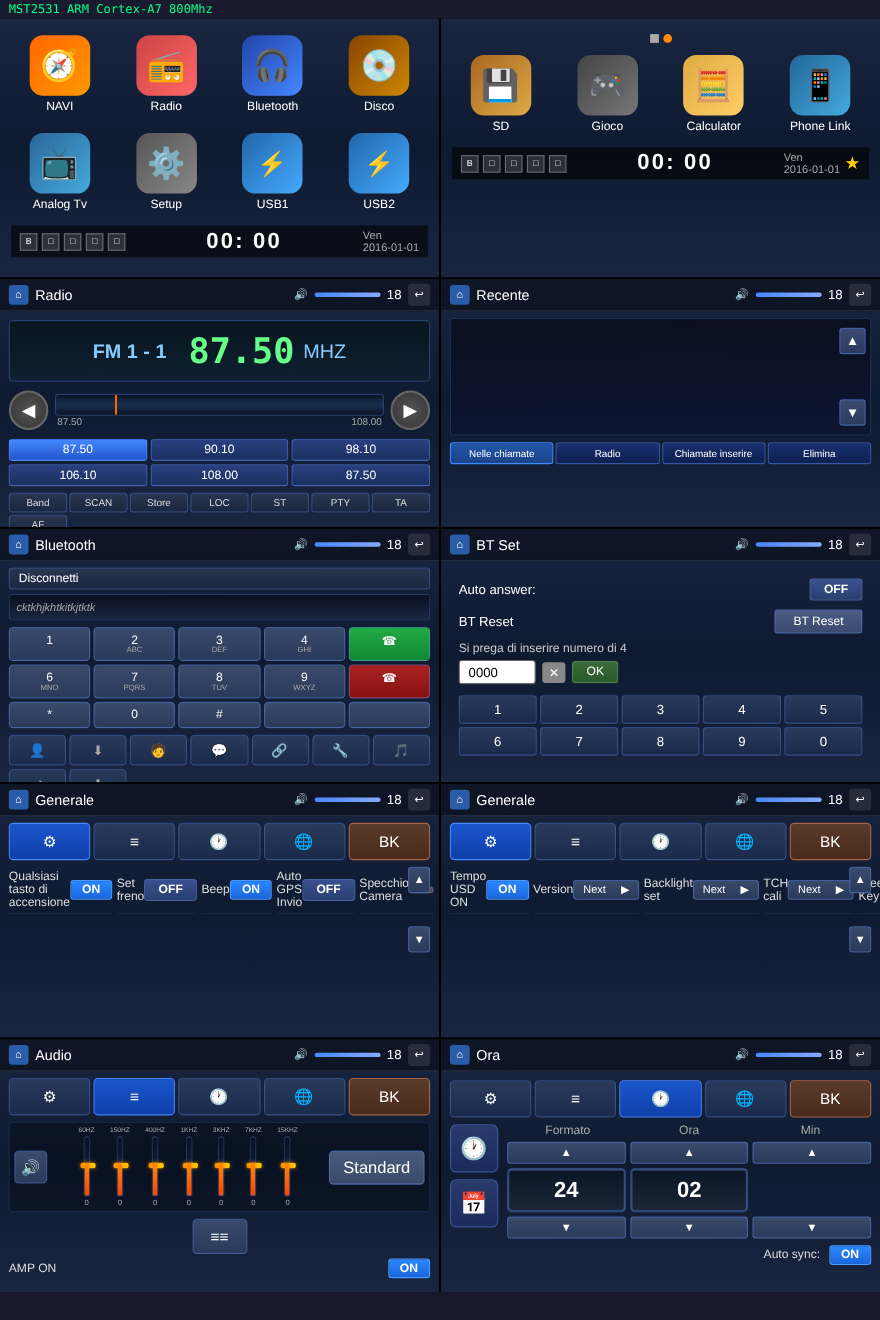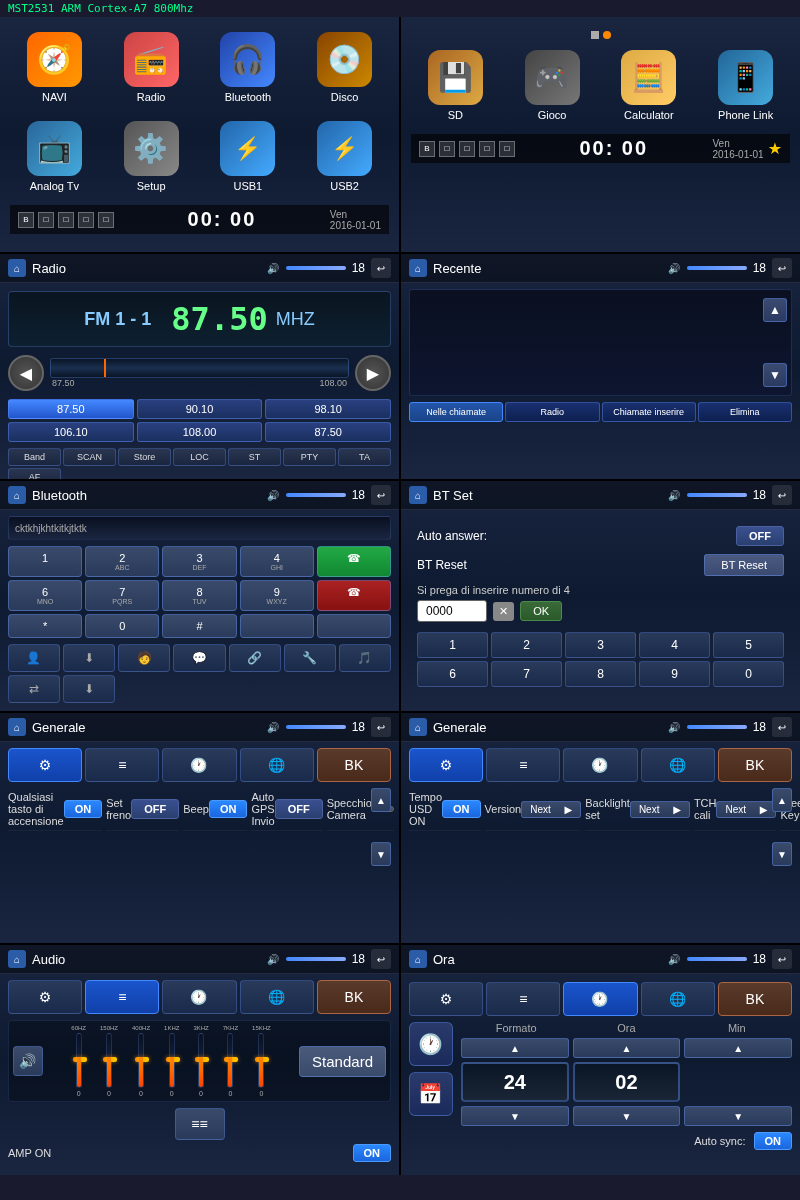--- a/index.html
+++ b/index.html
@@ -379,20 +379,21 @@
 
     .bt-device-bar {
       background: linear-gradient(180deg, #0a1020 0%, #1a2540 100%);
       border: 1px solid rgba(100,150,255,0.2);
       height: 24px;
       border-radius: 3px;
       margin-bottom: 6px;
       display: flex;
       align-items: center;
       padding: 0 6px;
+      font-style: italic;
     }
 
     .bt-device-text {
       color: #aaa;
       font-size: 10px;
     }
 
     .bt-keypad {
       display: grid;
       grid-template-columns: repeat(5, 1fr);
@@ -1077,20 +1078,21 @@
   <div class="panel bt-panel">
     <div class="panel-header">
       <div class="home-icon">⌂</div>
       <span class="title">Bluetooth</span>
       <span class="vol-icon">🔊</span>
       <div class="slider-bar"></div>
       <span class="num">18</span>
       <div class="back-btn">↩</div>
     </div>
     <div class="bt-body">
+      <div class="bt-disconnect">Disconnetti</div>
       <div class="bt-device-bar">
         <span class="bt-device-text">cktkhjkhtkitkjtktk</span>
       </div>
       <div class="bt-keypad">
         <div class="bt-key">
             <span>1</span>
           </div>
         <div class="bt-key">
             <span>2</span>
             <span class="sub">ABC</span>

